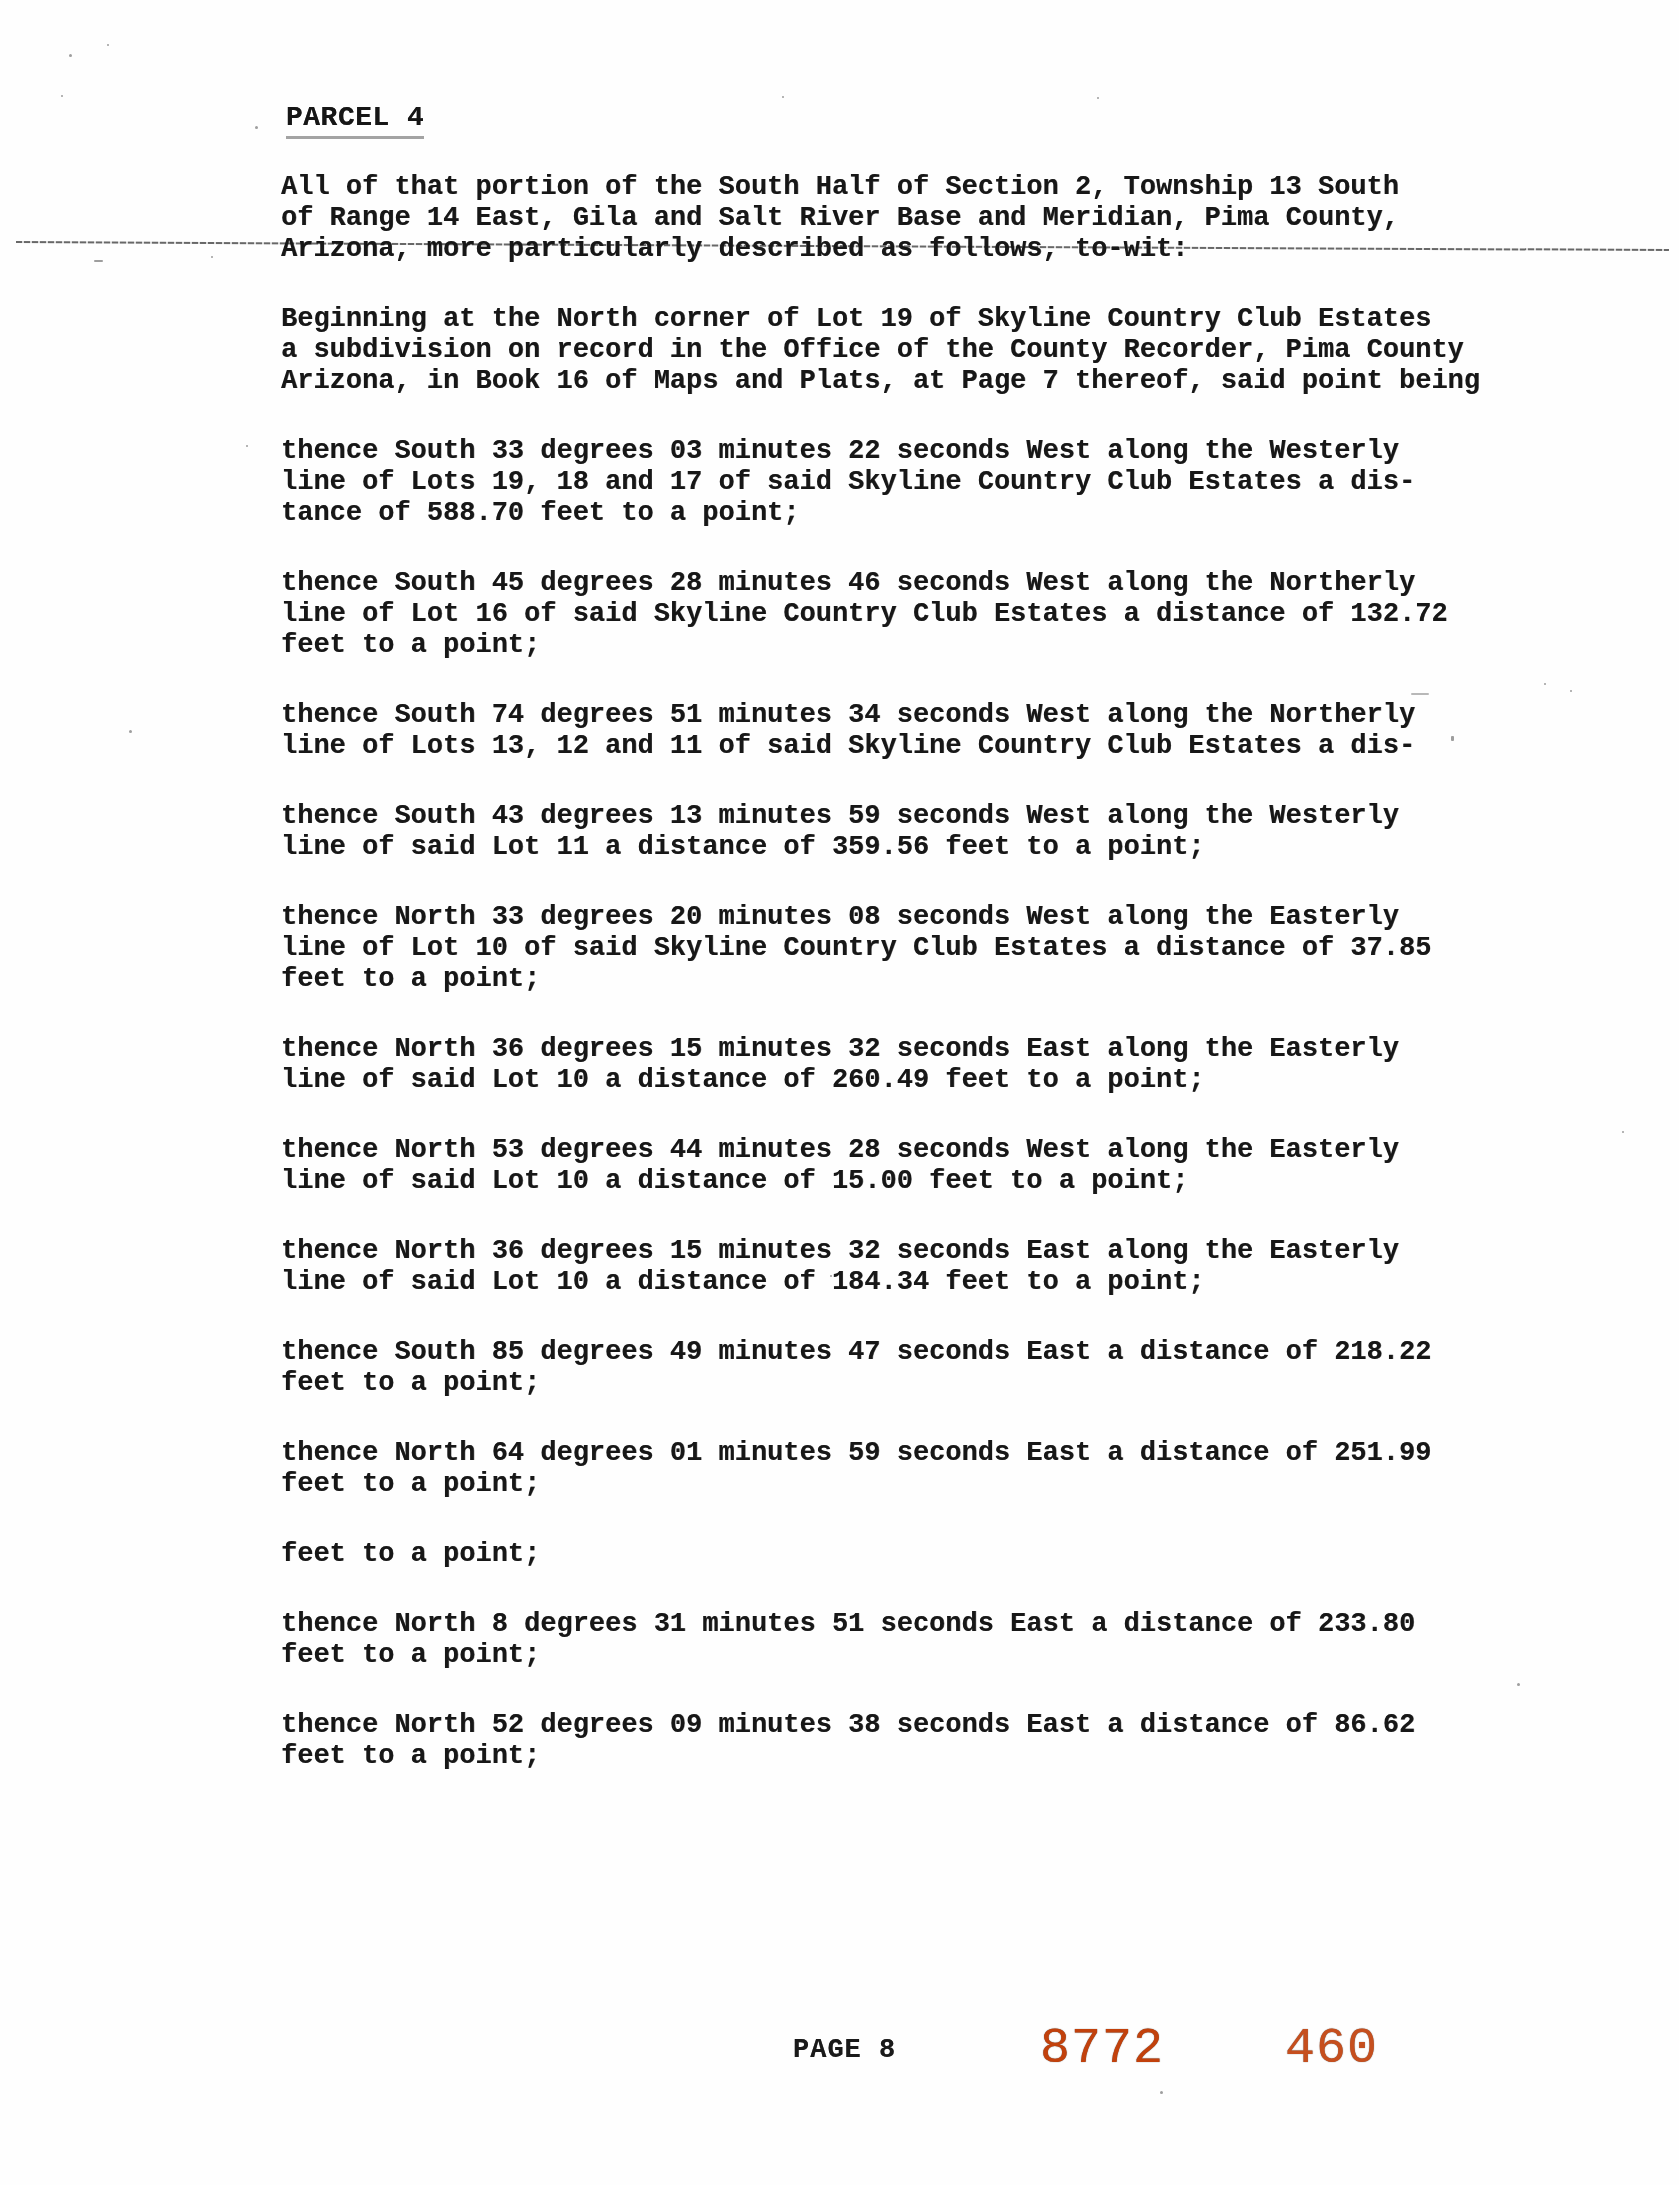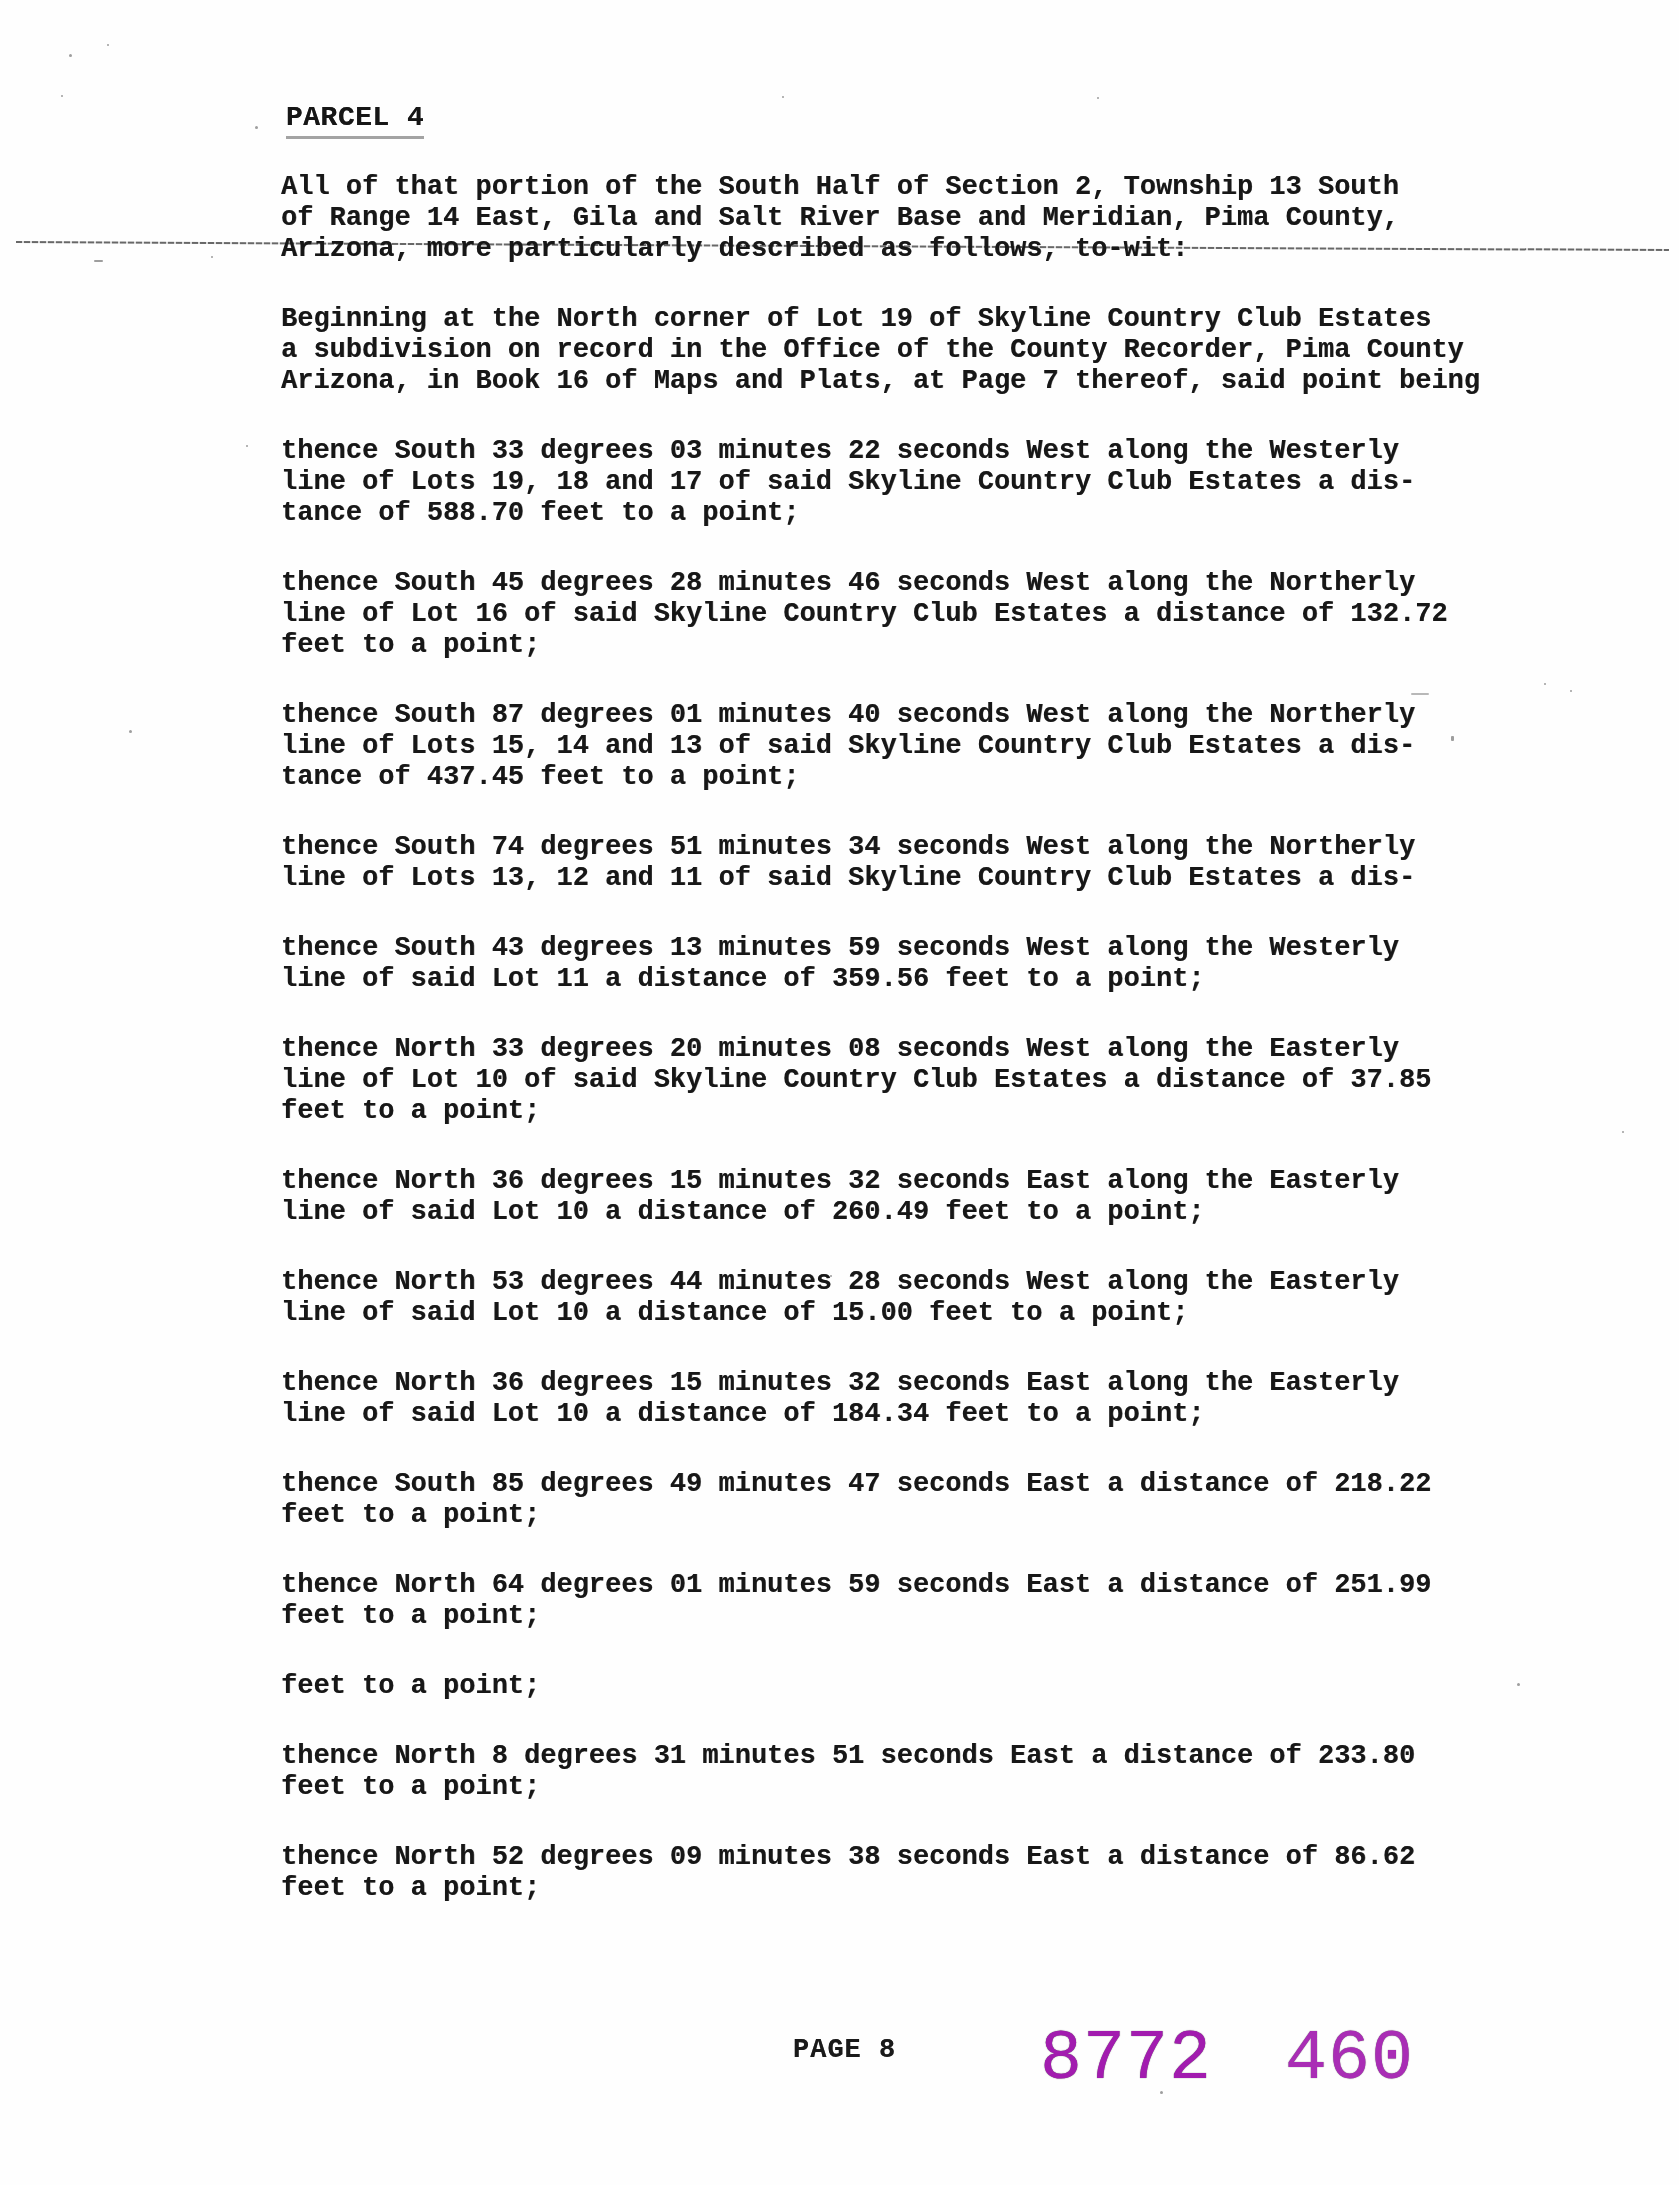--- a/index.html
+++ b/index.html
@@ -51,24 +51,24 @@
     top:2035px;
     font-size:27px;
     font-weight:700;
     letter-spacing:1px;
     color:#1a1a1a;
     text-shadow:0 0 0.6px rgba(20,20,20,0.6);
   }
   .stamp{
     position:absolute;
     top:2020px;
-    font-size:70px;
+    font-size:50px;
     font-weight:400;
     letter-spacing:1px;
-    color:#a21caf;
+    color:#c2410c;
     text-shadow:0 0 1px rgba(40,40,40,0.8);
   }
   .stamp-left{left:1040px;}
   .stamp-right{left:1285px;opacity:0.92;text-align:center;}
   .artifact-line{
     position:absolute;
     left:16px;
     top:241px;
     width:1653px;
     height:2px;
@@ -108,25 +108,20 @@
       </div>
       <div class="para">
         <div class="line">thence South 33 degrees 03 minutes 22 seconds West along the Westerly</div>
         <div class="line">line of Lots 19, 18 and 17 of said Skyline Country Club Estates a dis-</div>
         <div class="line">tance of 588.70 feet to a point;</div>
       </div>
       <div class="para">
         <div class="line">thence South 45 degrees 28 minutes 46 seconds West along the Northerly</div>
         <div class="line">line of Lot 16 of said Skyline Country Club Estates a distance of 132.72</div>
         <div class="line">feet to a point;</div>
-      </div>
-      <div class="para">
-        <div class="line">thence South 87 degrees 01 minutes 40 seconds West along the Northerly</div>
-        <div class="line">line of Lots 15, 14 and 13 of said Skyline Country Club Estates a dis-</div>
-        <div class="line">tance of 437.45 feet to a point;</div>
       </div>
       <div class="para">
         <div class="line">thence South 74 degrees 51 minutes 34 seconds West along the Northerly</div>
         <div class="line">line of Lots 13, 12 and 11 of said Skyline Country Club Estates a dis-</div>
       </div>
       <div class="para">
         <div class="line">thence South 43 degrees 13 minutes 59 seconds West along the Westerly</div>
         <div class="line">line of said Lot 11 a distance of 359.56 feet to a point;</div>
       </div>
       <div class="para">

